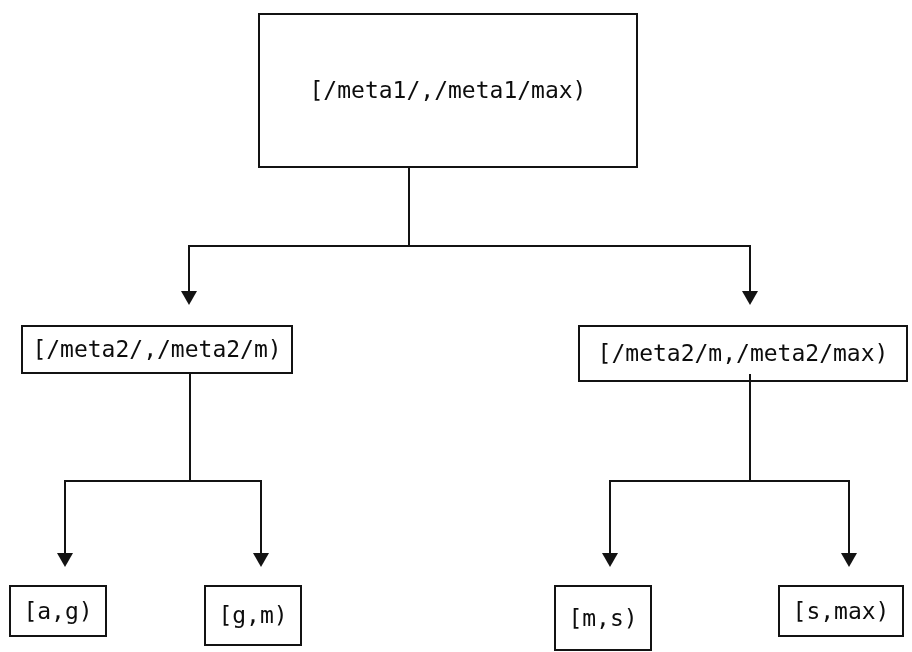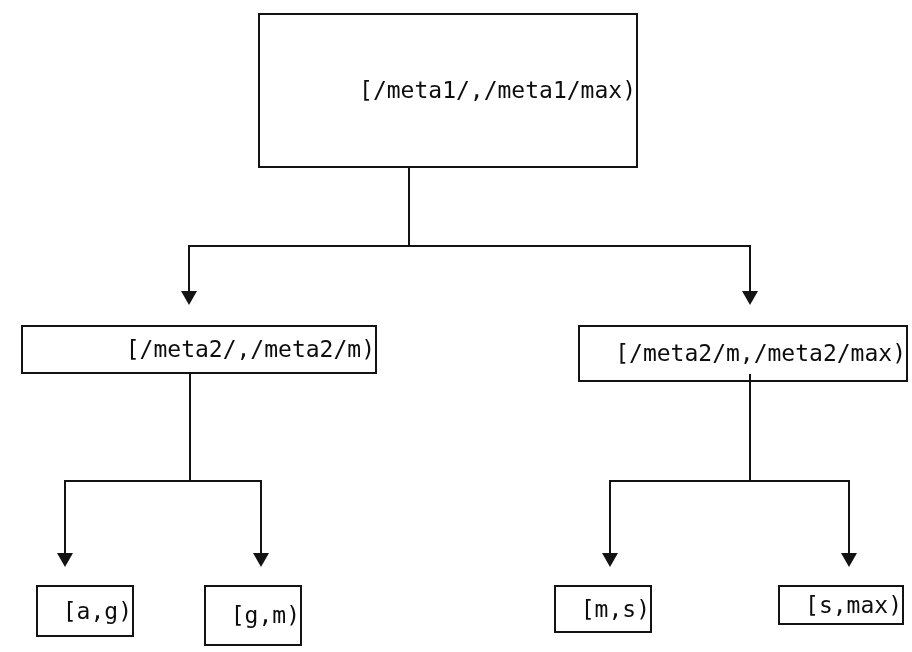--- a/index.html
+++ b/index.html
@@ -16,21 +16,21 @@
     overflow: hidden;
     font-family: "DejaVu Sans Mono", "Liberation Mono", monospace;
   }
   .node {
     position: absolute;
     box-sizing: border-box;
     background: #ffffff;
     border: 2px solid #131313;
     display: flex;
     align-items: center;
-    justify-content: flex-end;
+    justify-content: center;
     text-align: center;
     color: #0d0d0d;
     line-height: 1;
     white-space: pre;
   }
   .node-label {
     font-family: "DejaVu Sans Mono", "Liberation Mono", monospace;
     font-size: 23px;
     letter-spacing: 0px;
     color: #0d0d0d;
@@ -64,21 +64,21 @@
     <span class="node-label">[/meta1/,/meta1/max)</span>
   </div>
 
   <div class="edge-v" style="left:408px; top:168px; height:79px;"></div>
   <div class="edge-h" style="left:188px; top:245px; width:563px;"></div>
   <div class="edge-v" style="left:188px; top:245px; height:47px;"></div>
   <div class="arrowhead" style="left:181px; top:291px;"></div>
   <div class="edge-v" style="left:749px; top:245px; height:47px;"></div>
   <div class="arrowhead" style="left:742px; top:291px;"></div>
 
-  <div class="node" style="left:21px; top:325px; width:356px; height:49px;">
+  <div class="node" style="left:21px; top:325px; width:272px; height:49px;">
     <span class="node-label">[/meta2/,/meta2/m)</span>
   </div>
 
   <div class="node" style="left:578px; top:325px; width:330px; height:57px;">
     <span class="node-label">[/meta2/m,/meta2/max)</span>
   </div>
 
   <div class="edge-v" style="left:189px; top:374px; height:107px;"></div>
   <div class="edge-h" style="left:64px; top:480px; width:198px;"></div>
   <div class="edge-v" style="left:64px; top:480px; height:74px;"></div>
@@ -86,29 +86,29 @@
   <div class="edge-v" style="left:260px; top:480px; height:74px;"></div>
   <div class="arrowhead" style="left:253px; top:553px;"></div>
 
   <div class="edge-v" style="left:749px; top:374px; height:107px;"></div>
   <div class="edge-h" style="left:609px; top:480px; width:241px;"></div>
   <div class="edge-v" style="left:609px; top:480px; height:74px;"></div>
   <div class="arrowhead" style="left:602px; top:553px;"></div>
   <div class="edge-v" style="left:848px; top:480px; height:74px;"></div>
   <div class="arrowhead" style="left:841px; top:553px;"></div>
 
-  <div class="node" style="left:9px; top:585px; width:98px; height:52px;margin-left:27px;">
+  <div class="node" style="left:9px; top:585px; width:98px; height:52px;">
     <span class="node-label">[a,g)</span>
   </div>
 
   <div class="node" style="left:204px; top:585px; width:98px; height:61px;">
     <span class="node-label">[g,m)</span>
   </div>
 
-  <div class="node" style="left:554px; top:585px; width:98px; height:48px;">
+  <div class="node" style="left:554px; top:585px; width:98px; height:66px;">
     <span class="node-label">[m,s)</span>
   </div>
 
-  <div class="node" style="left:778px; top:585px; width:126px; height:40px;">
+  <div class="node" style="left:778px; top:585px; width:126px; height:52px;">
     <span class="node-label">[s,max)</span>
   </div>
 
 </div>
 
 </body></html>

